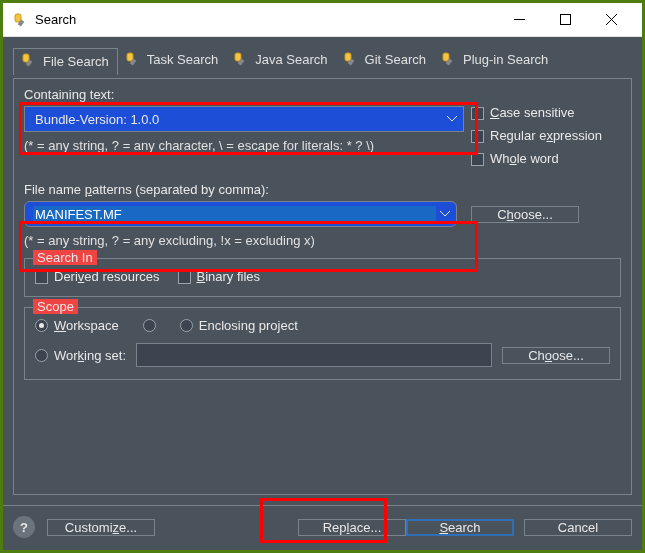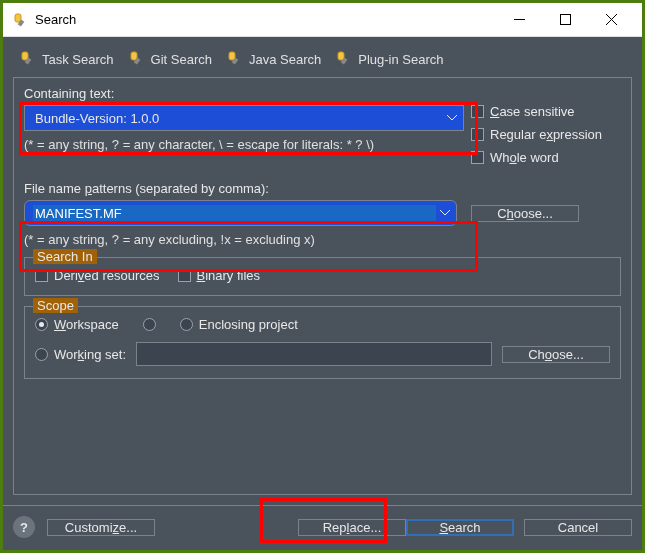--- a/index.html
+++ b/index.html
@@ -94,21 +94,21 @@
     border: none;
     outline: none;
     color: #e8e8e8;
     font-size: 13px;
   }
   .combo .drop {
     width: 18px; height: 22px;
     display: flex; align-items: center; justify-content: center;
   }
   .chk {
-    display: flex; align-items: center; gap: 6px;
+    display: flex; align-items: flex-end; gap: 6px;
     font-size: 13px;
   }
   .chk .box {
     width: 13px; height: 13px;
     border: 1px solid #9aa2ac;
     background: #3c4450;
   }
   .radio {
     display: flex; align-items: center; gap: 6px;
     font-size: 13px;
@@ -129,21 +129,21 @@
   }
   .group {
     border: 1px solid #7a828c;
     padding: 10px 10px 12px 10px;
     margin-top: 10px;
     position: relative;
   }
   .group > .gtitle {
     position: absolute;
     top: -9px; left: 8px;
-    background: #a16207;
+    background: #ef4444;
     padding: 0 4px;
     font-size: 13px;
   }
   .btn {
     height: 17px;
     min-width: 108px;
     border: 1px solid #7a828c;
     background: #4a525c;
     color: #e8e8e8;
     font-size: 13px;
@@ -218,46 +218,55 @@
           <svg width="11" height="11">
             <line x1="0" y1="0" x2="11" y2="11" stroke="#000" stroke-width="1"></line>
             <line x1="11" y1="0" x2="0" y2="11" stroke="#000" stroke-width="1"></line>
           </svg>
         </div>
     </div>
   </div>
 
   <div class="client">
     <div class="tabs">
+      <div class="tab active">
+        <span class="ticon">
+            <svg width="14" height="14" viewBox="0 0 14 14">
+              <rect x="1" y="1" width="6" height="8" rx="2" fill="#f5c542" stroke="#c79a1f"></rect>
+              <rect x="5" y="7" width="4" height="6" fill="#888" transform="rotate(35 7 10)"></rect>
+            </svg>
+          </span>
+        <span>File Search</span>
+      </div>
       <div class="tab">
         <span class="ticon">
             <svg width="14" height="14" viewBox="0 0 14 14">
               <rect x="1" y="1" width="6" height="8" rx="2" fill="#f5c542" stroke="#c79a1f"></rect>
               <rect x="5" y="7" width="4" height="6" fill="#888" transform="rotate(35 7 10)"></rect>
             </svg>
           </span>
         <span>Task Search</span>
       </div>
       <div class="tab">
         <span class="ticon">
             <svg width="14" height="14" viewBox="0 0 14 14">
               <rect x="1" y="1" width="6" height="8" rx="2" fill="#f5c542" stroke="#c79a1f"></rect>
               <rect x="5" y="7" width="4" height="6" fill="#888" transform="rotate(35 7 10)"></rect>
             </svg>
           </span>
+        <span>Java Search</span>
+      </div>
+      <div class="tab">
+        <span class="ticon">
+            <svg width="14" height="14" viewBox="0 0 14 14">
+              <rect x="1" y="1" width="6" height="8" rx="2" fill="#f5c542" stroke="#c79a1f"></rect>
+              <rect x="5" y="7" width="4" height="6" fill="#888" transform="rotate(35 7 10)"></rect>
+            </svg>
+          </span>
         <span>Git Search</span>
-      </div>
-      <div class="tab">
-        <span class="ticon">
-            <svg width="14" height="14" viewBox="0 0 14 14">
-              <rect x="1" y="1" width="6" height="8" rx="2" fill="#f5c542" stroke="#c79a1f"></rect>
-              <rect x="5" y="7" width="4" height="6" fill="#888" transform="rotate(35 7 10)"></rect>
-            </svg>
-          </span>
-        <span>Java Search</span>
       </div>
       <div class="tab">
         <span class="ticon">
             <svg width="14" height="14" viewBox="0 0 14 14">
               <rect x="1" y="1" width="6" height="8" rx="2" fill="#f5c542" stroke="#c79a1f"></rect>
               <rect x="5" y="7" width="4" height="6" fill="#888" transform="rotate(35 7 10)"></rect>
             </svg>
           </span>
         <span>Plug-in Search</span>
       </div>

